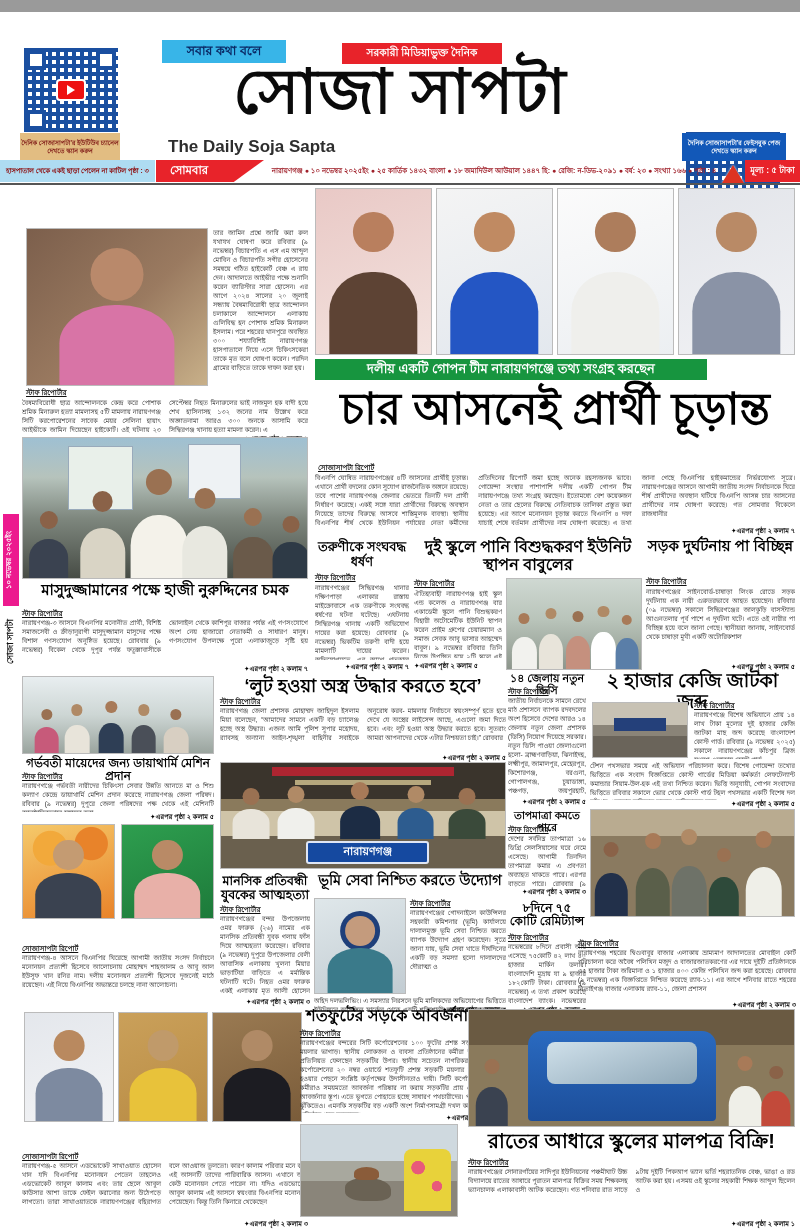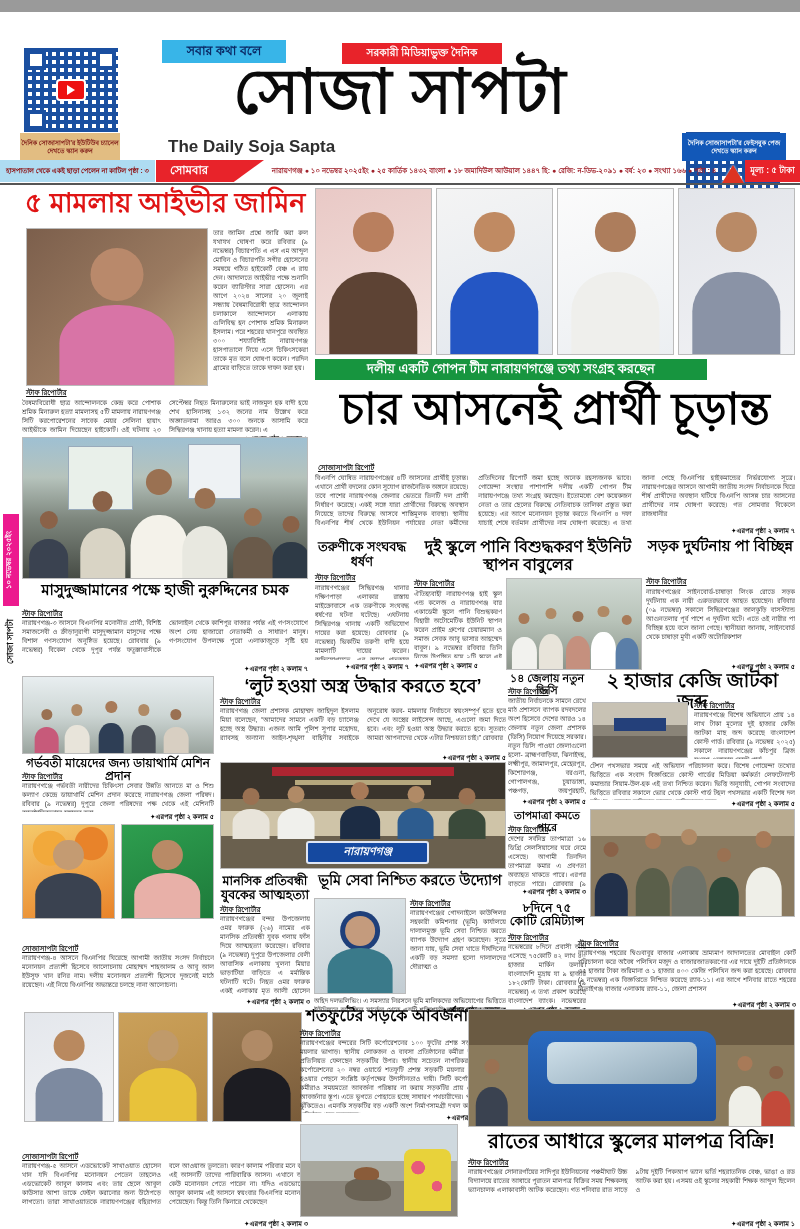--- a/index.html
+++ b/index.html
@@ -79,21 +79,20 @@
               clip-path:polygon(0 0,100% 0,72% 100%,0 100%);">সোমবার</div>
   <div class="abs" style="left:245px;top:148px;width:498px;height:22px;color:#a0202a;font-size:7px;font-weight:700;
               display:flex;align-items:center;justify-content:center;text-align:center;">নারায়ণগঞ্জ ● ১০ নভেম্বর ২০২৫ইং ● ২৫ কার্তিক ১৪৩২ বাংলা ● ১৮ জমাদিউল আউয়াল ১৪৪৭ হি: ● রেজি: ন-ডিভ-২০৯১ ● বর্ষ: ২৩ ● সংখ্যা ১৬৬ ● পৃষ্ঠা : ৪</div>
   <div class="abs" style="left:745px;top:148px;width:55px;height:22px;background:#e8232a;color:#fff;font-size:8.5px;font-weight:800;
               display:flex;align-items:center;justify-content:center;">মূল্য : ৫ টাকা</div>
   <div class="abs rule" style="left:0;top:171px;width:800px;height:2px;"></div>
 
   <div class="abs vert" style="left:3px;top:502px;width:16px;height:92px;background:#ec1a8e;color:#fff;font-size:7px;font-weight:700;">১০ নভেম্বর ২০২৫ইং</div>
   <div class="abs vert" style="left:3px;top:599px;width:16px;height:62px;color:#111;font-size:8.5px;font-weight:800;">সোজা সাপটা</div>
 
-  <div class="abs hl hl-red" style="left:22px;top:176px;width:286px;font-size:27px;">৫ মামলায় আইভীর জামিন</div>
   <div class="abs photo" style="left:26px;top:216px;width:182px;height:158px;background:linear-gradient(135deg,#7c5f4c,#9a7a60 55%,#c8b089);">
     <div class="person" style="left:18%;width:64%;height:88%;--skin:#b9896b;--shirt:#d874a6;">
       <div class="head"></div>
         <div class="torso"></div>
     </div>
   </div>
   <div class="abs body-sm" style="left:213px;top:217px;width:95px;height:158px;overflow:hidden;">তার জামিন প্রশ্নে জারি করা রুল যথাযথ ঘোষণা করে রবিবার (৯ নভেম্বর) বিচারপতি এ এস এম আব্দুল মোবিন ও বিচারপতি সগীর হোসেনের সমন্বয়ে গঠিত হাইকোর্ট বেঞ্চ এ রায় দেন। আদালতে আইভীর পক্ষে শুনানি করেন ব্যারিস্টার সারা হোসেন। এর আগে ২০২৪ সালের ২০ জুলাই সন্ধ্যায় বৈষম্যবিরোধী ছাত্র আন্দোলন চলাকালে আন্দোলনে এলাকায় গুলিবিদ্ধ হন পোশাক শ্রমিক মিনারুল ইসলাম। পরে শহরের খানপুরে অবস্থিত ৩০০ শয্যাবিশিষ্ট নারায়ণগঞ্জ হাসপাতালে নিয়ে এসে চিকিৎসকেরা তাকে মৃত বলে ঘোষণা করেন। পরদিন গ্রামের বাড়িতে তাকে দাফন করা হয়।</div>
   <div class="abs byline" style="left:26px;top:377px;">স্টাফ রিপোর্টার</div>
   <div class="abs body-sm cols2" style="left:22px;top:387px;width:286px;height:42px;overflow:hidden;">বৈষম্যবিরোধী ছাত্র আন্দোলনকে কেন্দ্র করে পোশাক শ্রমিক মিনারুল হত্যা মামলাসহ ৫টি মামলায় নারায়ণগঞ্জ সিটি করপোরেশনের সাবেক মেয়র সেলিনা হায়াৎ আইভীকে জামিন দিয়েছেন হাইকোর্ট। ওই ঘটনায় ২৩ সেপ্টেম্বর নিহত মিনারুলের ভাই নাজমুল হক বাদী হয়ে শেখ হাসিনাসহ ১৩২ জনের নাম উল্লেখ করে অজ্ঞাতনামা আরও ৩০০ জনকে আসামি করে সিদ্ধিরগঞ্জ থানায় হত্যা মামলা করেন। এ</div>
   <div class="abs cont" style="left:208px;top:421px;width:100px;">✦এরপর পৃষ্ঠা ২ কলাম ৭</div>
@@ -238,21 +237,21 @@
         <div class="torso"></div>
       </div>
   </div>
   <div class="abs byline" style="left:22px;top:933px;">সোজাসাপটা রিপোর্ট</div>
   <div class="abs body-sm" style="left:22px;top:942px;width:192px;height:54px;overflow:hidden;">নারায়ণগঞ্জ-৪ আসনে বিএনপির ঘিরেছে আগামী জাতীয় সংসদ নির্বাচনে মনোনয়ন প্রত্যাশী হিসেবে আলোচনায় মোহাম্মদ শাহআলম ও আবু আল ইউসুফ খান রনির নাম। দলীয় মনোনয়ন প্রত্যাশী হিসেবে দুজনেই মাঠে রয়েছেন। এই নিয়ে বিএনপির অভ্যন্তরে চলছে নানা আলোচনা।</div>
 
   <div class="abs hl" style="left:220px;top:664px;width:286px;font-size:18px;">‘লুট হওয়া অস্ত্র উদ্ধার করতে হবে’</div>
   <div class="abs byline" style="left:220px;top:686px;">স্টাফ রিপোর্টার</div>
   <div class="abs body-sm cols2" style="left:220px;top:695px;width:286px;height:46px;overflow:hidden;">নারায়ণগঞ্জ জেলা প্রশাসক মোহাম্মদ জাহিদুল ইসলাম মিয়া বলেছেন, “আমাদের সামনে একটি বড় চ্যালেঞ্জ হচ্ছে অস্ত্র উদ্ধার। এজন্য আমি পুলিশ সুপার মহোদয়, র‍্যাবসহ অন্যান্য আইন-শৃঙ্খলা বাহিনীর সবাইকে অনুরোধ করব- মামলার নির্বাচনে স্বয়ংসম্পূর্ণ হতে হবে দেখে যে অস্ত্রের লাইসেন্স আছে, এগুলো জমা দিতে হবে। এবং লুট হওয়া অস্ত্র উদ্ধার করতে হবে। সুতরাং আমরা আপনাদের থেকে এটার নিশ্চয়তা চাই।” রোববার</div>
   <div class="abs cont" style="left:406px;top:740px;width:100px;">✦এরপর পৃষ্ঠা ২ কলাম ৫</div>
-  <div class="abs photo" style="left:220px;top:750px;width:286px;height:107px;background:linear-gradient(180deg,#3a342c 0 34%,#8a7a5c 34% 46%,#cfc4a8 46% 70%,#6a604e 70% 100%);font-style:italic;">
+  <div class="abs photo" style="left:220px;top:750px;width:286px;height:107px;background:linear-gradient(180deg,#3a342c 0 34%,#8a7a5c 34% 46%,#cfc4a8 46% 70%,#6a604e 70% 100%);">
     <div class="abs" style="left:18%;top:4%;width:64%;height:8%;background:#c23;opacity:.8;"></div>
     <div class="abs" style="left:26%;top:16%;width:48%;height:5%;background:#e9d9a0;opacity:.7;"></div>
     <div class="person" style="left:4%;width:13%;height:48%;bottom:28%;--skin:#9a7152;--shirt:#e8e4da;">
         <div class="head"></div>
         <div class="torso"></div>
       </div>
     <div class="person" style="left:20%;width:13%;height:50%;bottom:28%;--skin:#b08a66;--shirt:#f0f0ec;">
         <div class="head"></div>
         <div class="torso"></div>
       </div>

